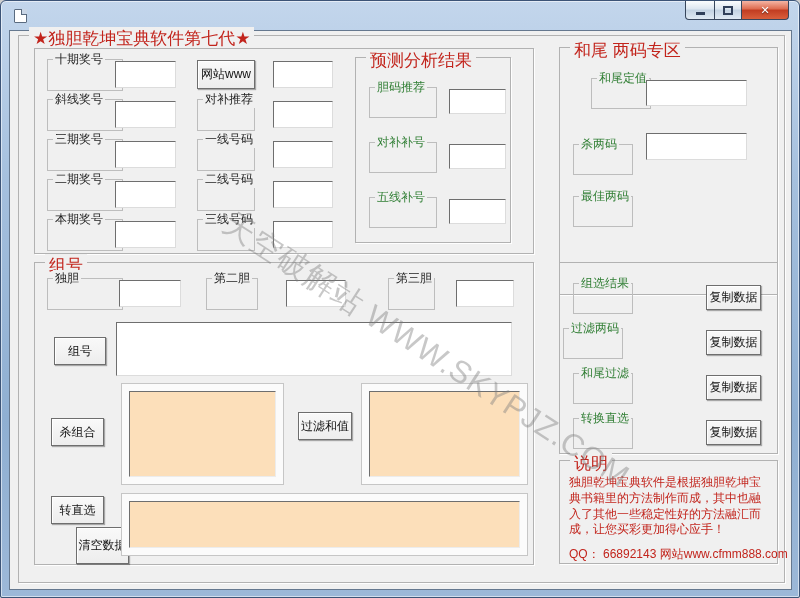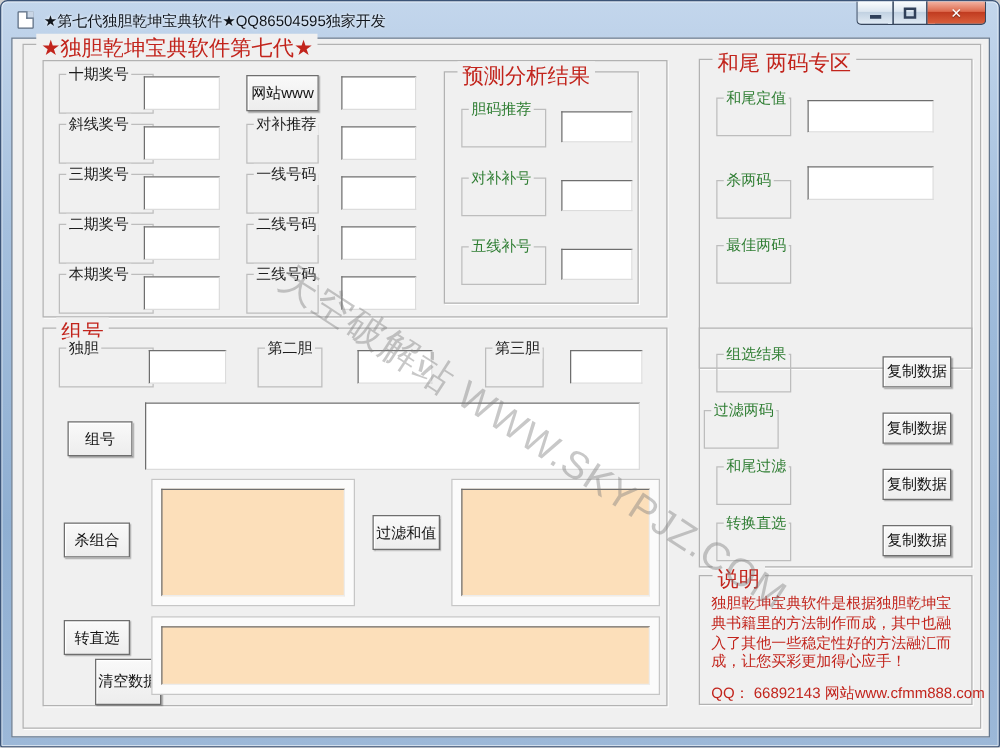--- a/index.html
+++ b/index.html
@@ -52,21 +52,20 @@
     line-height:1.32;}
   .notes-contact{position:absolute;left:9px;top:85px;width:204px;font-size:12px;color:#c2241c;
     text-align:center;white-space:nowrap;}
 </style>
 </head>
 <body>
 
 <div class="window">
   <div class="titlebar">
     <span class="app-icon"></span>
-    <span class="title-text">★第七代独胆乾坤宝典软件★QQ86504595独家开发</span>
     <div class="caption">
       <div class="cbtn min">
           <span class="glyph-min"></span>
         </div>
       <div class="cbtn max">
           <span class="glyph-max"></span>
         </div>
       <div class="cbtn close">
           <span>✕</span>
         </div>
@@ -140,21 +139,21 @@
         <input class="tin" style="left: 93px; top: 86px; width: 57px; height: 25px;">
         <div class="lframe green" style="left:13px;top:139px;width:68px;height:31px;">
             <span class="ltitle">五线补号</span>
           </div>
         <input class="tin" style="left: 93px; top: 141px; width: 57px; height: 25px;">
       </div>
     </div>
 
     <div class="gbox" style="left:549px;top:16px;width:219px;height:248px;">
       <span class="gtitle">和尾 两码专区</span>
-      <div class="lframe green" style="left:13px;top:30px;width:60px;height:31px;font-family:Liberation Serif, serif;">
+      <div class="lframe green" style="left:31px;top:30px;width:60px;height:31px;font-family:Liberation Serif, serif;">
           <span class="ltitle">和尾定值</span>
         </div>
       <input class="tin" style="left: 86px; top: 32px; width: 101px; height: 26px;">
       <div class="lframe green" style="left:13px;top:96px;width:60px;height:31px;">
           <span class="ltitle">杀两码</span>
         </div>
       <input class="tin" style="left: 86px; top: 85px; width: 101px; height: 27px;">
       <div class="lframe green" style="left:13px;top:148px;width:60px;height:31px;">
           <span class="ltitle">最佳两码</span>
         </div>

